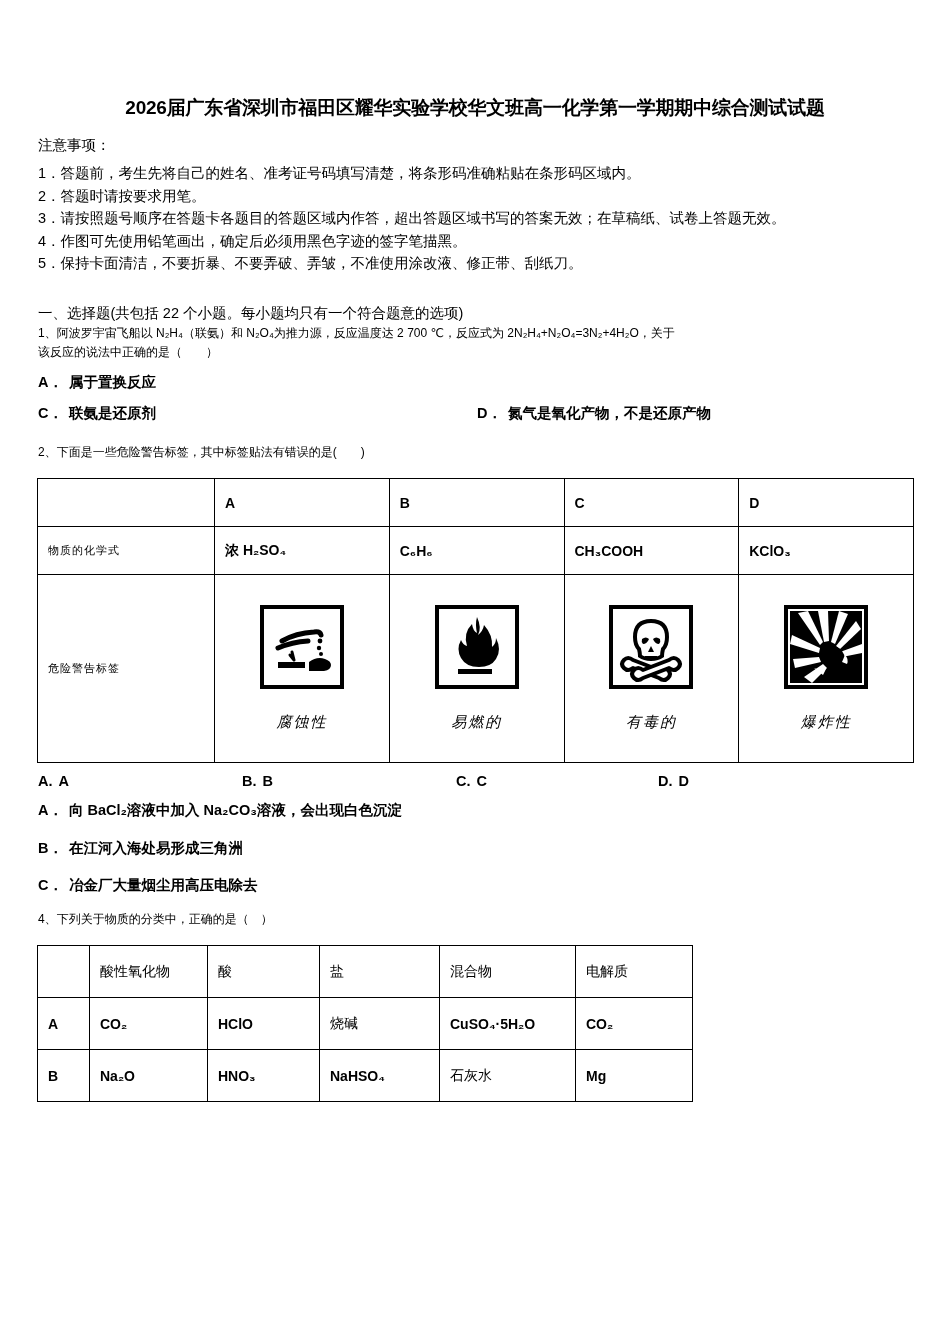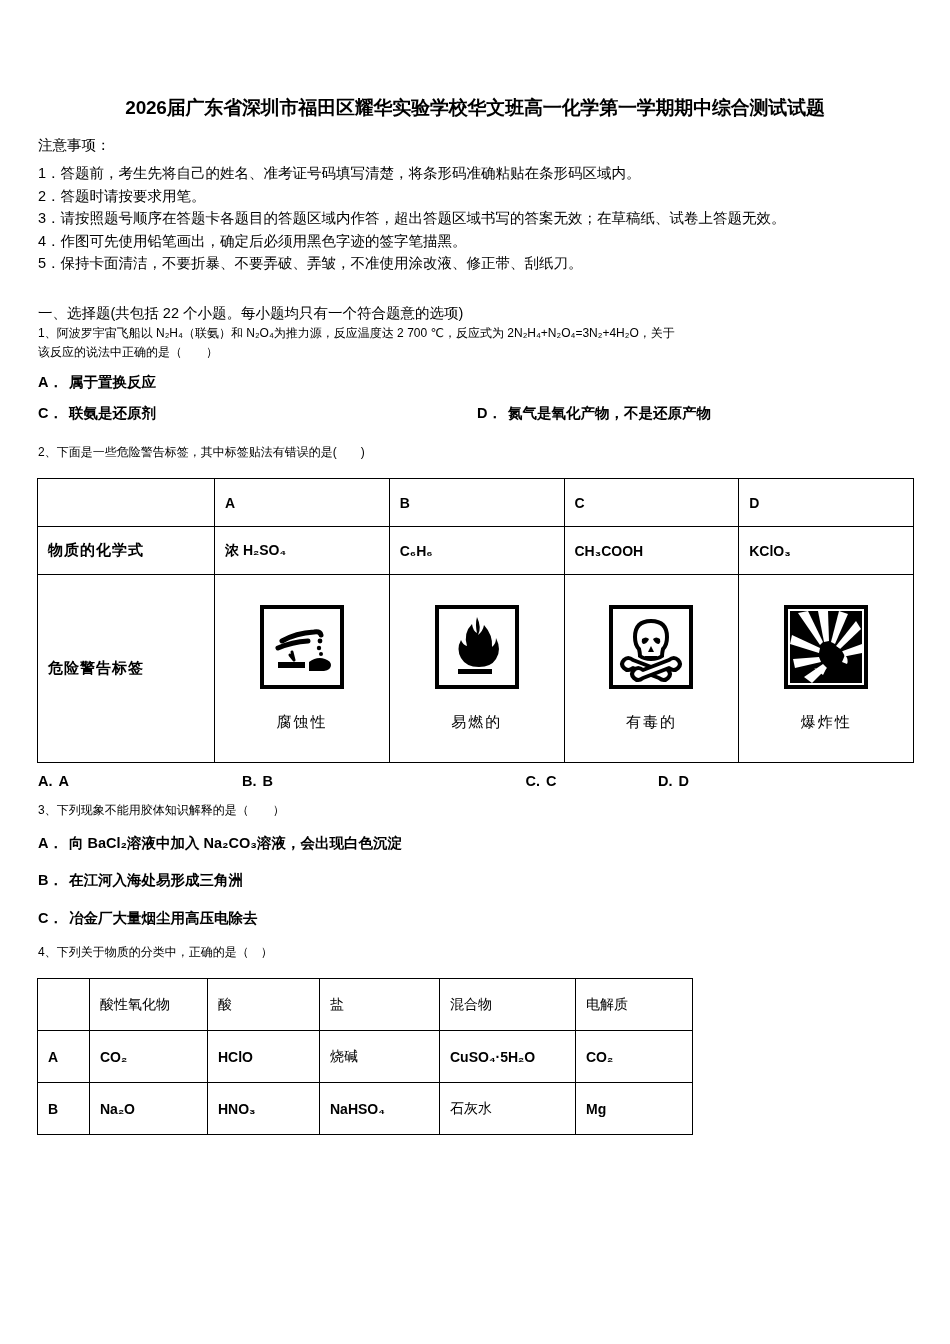--- a/index.html
+++ b/index.html
@@ -113,41 +113,42 @@
     margin: 14px 0 0 37px;
   }
   .tbl-hazard td { height: 48px; }
   .tbl-hazard .col-first { width: 177px; }
   .tbl-hazard .row-icons td { height: 188px; vertical-align: middle; }
   .hazard-cell {
     display: flex;
     flex-direction: column;
     align-items: center;
     justify-content: flex-start;
+    font-style: italic;
   }
   .hazard-box {
     width: 84px;
     height: 84px;
     border: 4px solid #000;
     background: #fff;
     display: flex;
     align-items: center;
     justify-content: center;
     overflow: hidden;
   }
   .hazard-caption {
     margin-top: 24px;
     font-family: "Liberation Sans", "DejaVu Sans", sans-serif;
     font-size: 15px;
     font-weight: normal;
     letter-spacing: 2px;
   }
   .label-cell {
-    font-weight: bold;
-    font-size: 15px;
+    font-weight: normal;
+    font-size: 11px;
     letter-spacing: 1px;
     margin-top: 28px;
   }
 
   
   .tbl-class {
     width: 655px;
     margin: 14px 0 0 37px;
   }
   .tbl-class td { height: 52px; }
@@ -294,29 +295,28 @@
     </tbody>
   </table>
 
   <div class="opt-row" style="margin-top:10px;gap:32px;">
     <div class="opt" style="width:172px;">
       <span class="opt-label">A.</span><span>A</span>
     </div>
     <div class="opt" style="width:182px;">
       <span class="opt-label">B.</span><span>B</span>
     </div>
-    <div class="opt" style="width:170px;text-align:center;">
+    <div class="opt" style="width:170px;">
       <span class="opt-label">C.</span><span>C</span>
     </div>
     <div class="opt">
       <span class="opt-label">D.</span><span>D</span>
     </div>
   </div>
 
-  <div class="q-stem" style="margin-top:10px;">3、下列现象不能用胶体知识解释的是（　　）</div>
 
   <div class="opt-block">
     <span class="opt-label">A．</span><span>向 BaCl₂溶液中加入 Na₂CO₃溶液，会出现白色沉淀</span>
   </div>
   <div class="opt-block" style="margin-top:20px;">
     <span class="opt-label">B．</span><span>在江河入海处易形成三角洲</span>
   </div>
   <div class="opt-block" style="margin-top:20px;">
     <span class="opt-label">C．</span><span>冶金厂大量烟尘用高压电除去</span>
   </div>

